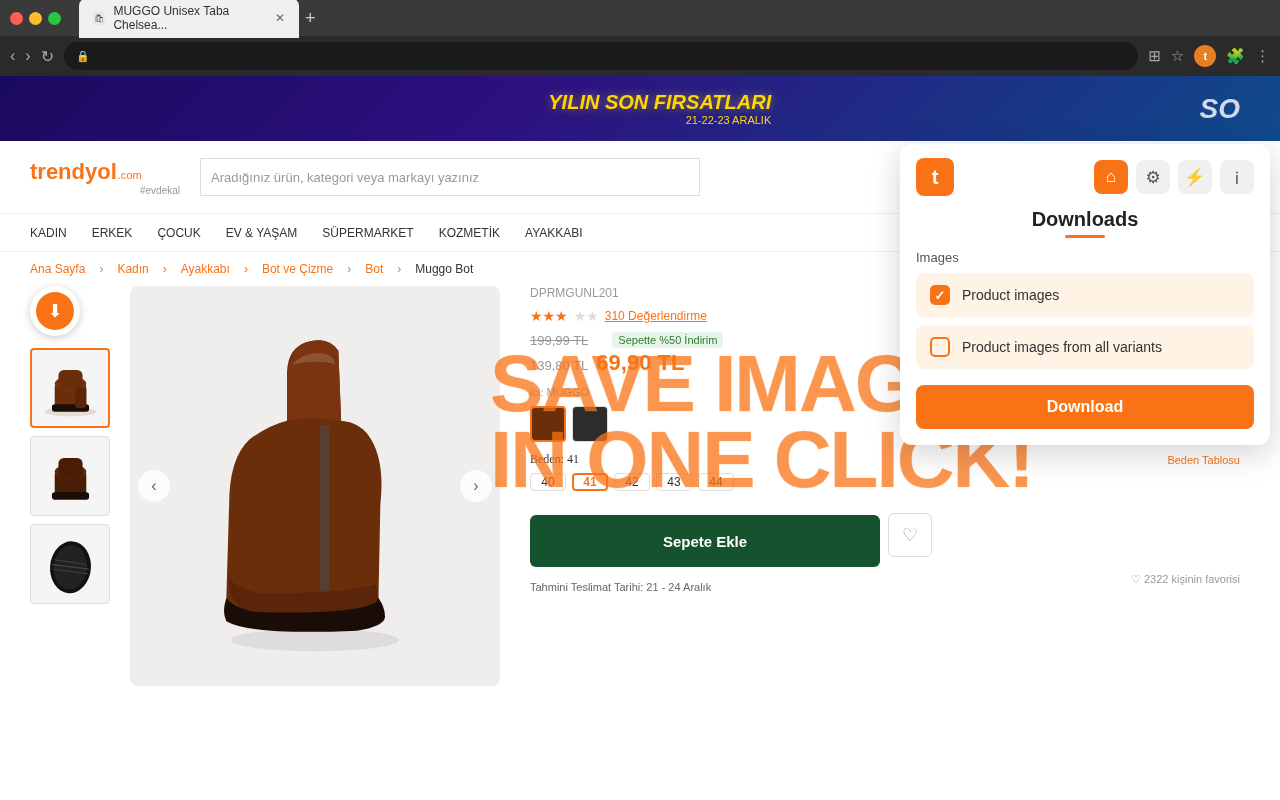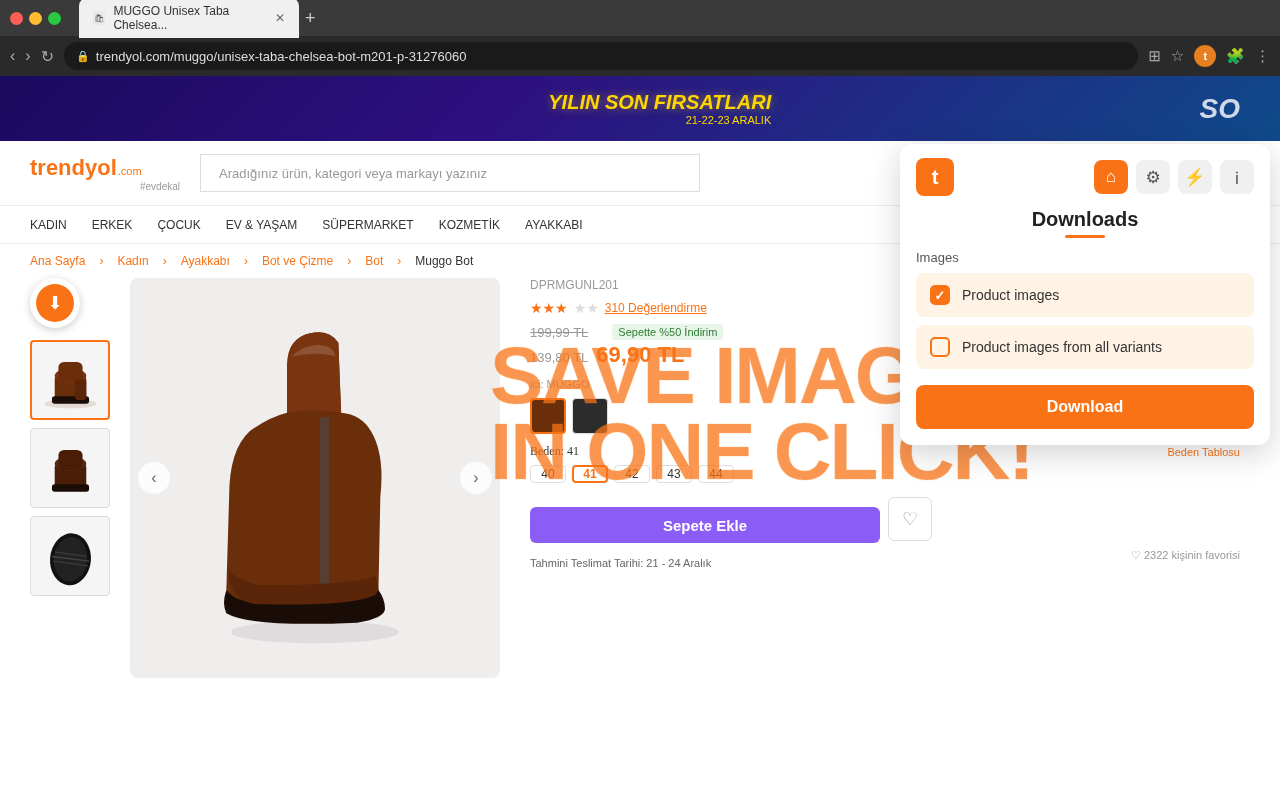--- a/index.html
+++ b/index.html
@@ -120,40 +120,40 @@
       color: white;
       font-size: 28px;
       font-weight: 900;
       font-style: italic;
       opacity: 0.8;
     }
 
     
     .header {
       background: white;
-      height: 65px;
+      height: 73px;
       display: flex;
       align-items: center;
       padding: 0 30px;
       gap: 20px;
       border-bottom: 1px solid #eee;
     }
     .logo-area { min-width: 150px; }
     .logo-text { color: #f97316; font-size: 22px; font-weight: 900; }
     .logo-com { font-size: 11px; color: #f97316; }
     .logo-evdekal { color: #999; font-size: 10px; text-align: right; }
     .search-bar {
       flex: 1;
       max-width: 500px;
       height: 38px;
       border: 1px solid #ddd;
       border-radius: 0;
       display: flex;
       align-items: center;
-      padding: 0 18px;
+      padding: 0 10px;
       color: #999;
       font-size: 13px;
     }
 
     
     .nav {
       background: white;
       border-bottom: 1px solid #eee;
       display: flex;
       align-items: center;
@@ -328,22 +328,22 @@
       font-size: 12px;
       display: flex; align-items: center; justify-content: center;
       cursor: pointer;
       color: #333;
     }
     .size-btn.active { border: 2px solid #f97316; color: #f97316; font-weight: 600; }
 
     .add-to-cart {
       margin-top: 12px;
       width: 100%;
-      height: 36px;
-      background: #8b5cf6;
+      height: 52px;
+      background: #14532d;
       color: white;
       border: none;
       border-radius: 6px;
       font-size: 15px;
       font-weight: 600;
       cursor: pointer;
       max-width: 350px;
     }
     .wishlist-btn {
       width: 44px; height: 44px;
@@ -479,21 +479,20 @@
     <span class="new-tab">+</span>
   </div>
 </div>
 
 <div class="address-row">
   <button class="nav-btn">‹</button>
   <button class="nav-btn">›</button>
   <button class="nav-btn">↻</button>
   <div class="address-bar">
     <span class="lock">🔒</span>
-    <span>trendyol.com/muggo/unisex-taba-chelsea-bot-m201-p-31276060</span>
   </div>
   <div class="browser-icons">
     <span class="browser-icon">⊞</span>
     <span class="browser-icon">☆</span>
     <div class="profile-icon">t</div>
     <span class="browser-icon">🧩</span>
     <span class="browser-icon">⋮</span>
   </div>
 </div>
 

